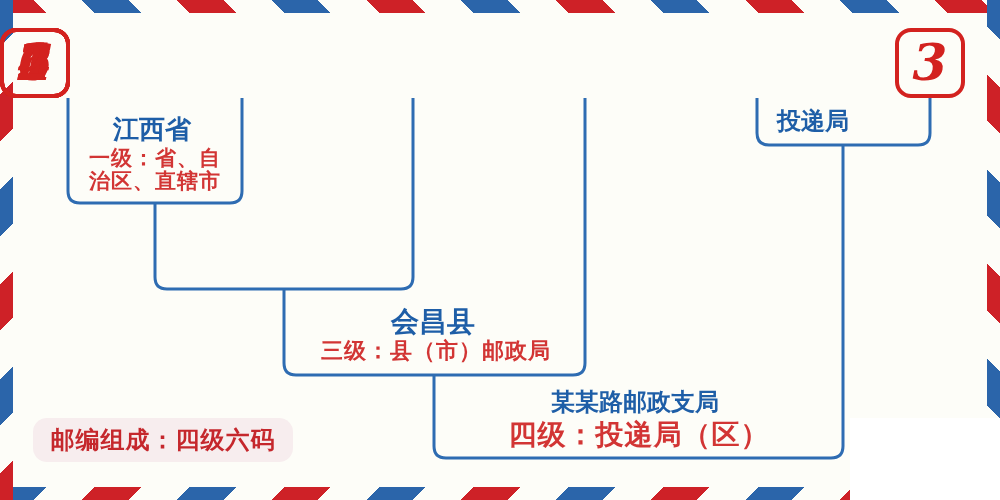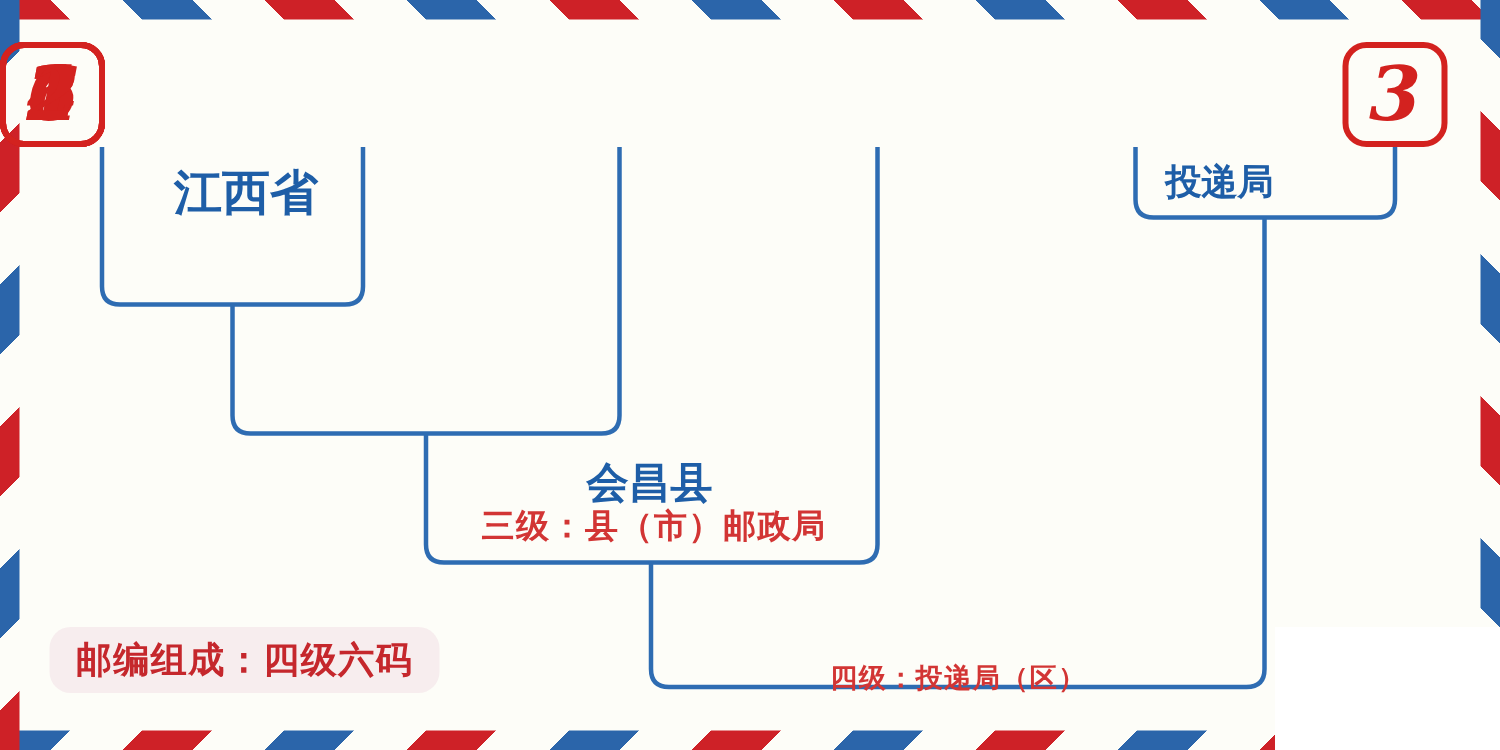--- a/index.html
+++ b/index.html
@@ -45,28 +45,28 @@
   .digit-box:nth-of-type(3){left:378px;}
   .digit-box:nth-of-type(4){left:550px;}
   .digit-box:nth-of-type(5){left:722px;}
   .digit-box:nth-of-type(6){left:895px;}
   
   .lbl{position:absolute;z-index:5;white-space:nowrap;
     transform:translate(-50%,-50%);font-weight:bold;}
   .lbl-blue{color:var(--text_blue,#1e5ea7);
     font-family:"Liberation Serif","DejaVu Serif",serif;}
   .lbl-red{color:var(--text_red,#d23534);letter-spacing:1px;}
-  .lbl-province{left:164px;top:129px;font-size:32px;}
+  .lbl-province{left:152px;top:129px;font-size:26px;}
   .lbl-l1a{left:155px;top:158px;font-size:21px;}
   .lbl-l1b{left:155px;top:181px;font-size:21px;}
   .lbl-l2{left:286px;top:266px;font-size:22px;}
   .lbl-county{left:433px;top:322px;font-size:28px;}
   .lbl-l3{left:436px;top:351px;font-size:22px;}
   .lbl-branch{left:635px;top:402px;font-size:24px;}
-  .lbl-l4{left:639px;top:435px;font-size:18px;margin-top:17px;}
+  .lbl-l4{left:639px;top:435px;font-size:28px;}
   .lbl-delivery{left:813px;top:121px;font-size:24px;}
   
   .badge{
     position:absolute;z-index:5;left:33px;top:418px;width:260px;height:44px;
     background:var(--badge_bg,#f7edee);border-radius:14px;
     display:flex;align-items:center;justify-content:center;
   }
   .badge span{
     color:var(--badge_red,#c5272c);font-weight:bold;font-size:24px;
     font-family:"Liberation Serif","DejaVu Serif",serif;letter-spacing:1px;
@@ -105,22 +105,25 @@
     <span>6</span>
   </div>
   <div class="digit-box">
     <span>1</span>
   </div>
   <div class="digit-box">
     <span>2</span>
   </div>
 
   <div class="lbl lbl-blue lbl-province">江西省</div>
+  <div class="lbl lbl-red lbl-l1a">一级：省、自</div>
+  <div class="lbl lbl-red lbl-l1b">治区、直辖市</div>
   <div class="lbl lbl-blue lbl-county">会昌县</div>
   <div class="lbl lbl-red lbl-l3">三级：县（市）邮政局</div>
+  <div class="lbl lbl-blue lbl-branch">某某路邮政支局</div>
   <div class="lbl lbl-red lbl-l4">四级：投递局（区）</div>
   <div class="lbl lbl-blue lbl-delivery">投递局</div>
 
   <div class="badge">
     <span>邮编组成：四级六码</span>
   </div>
 
 </div>
 
 </body></html>

